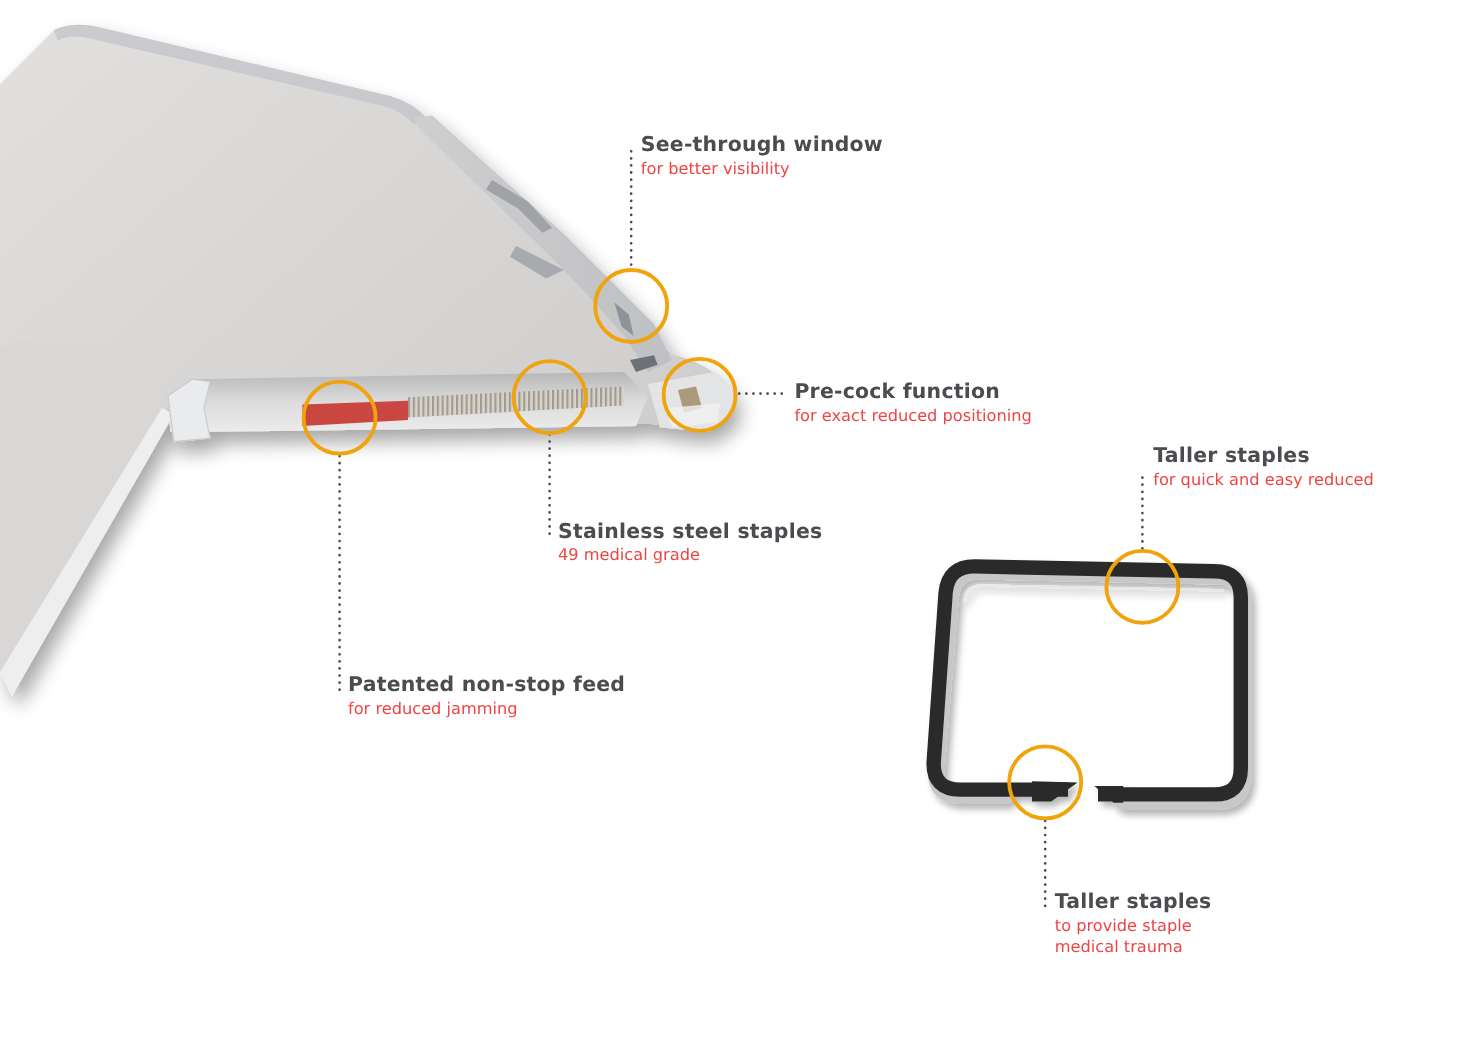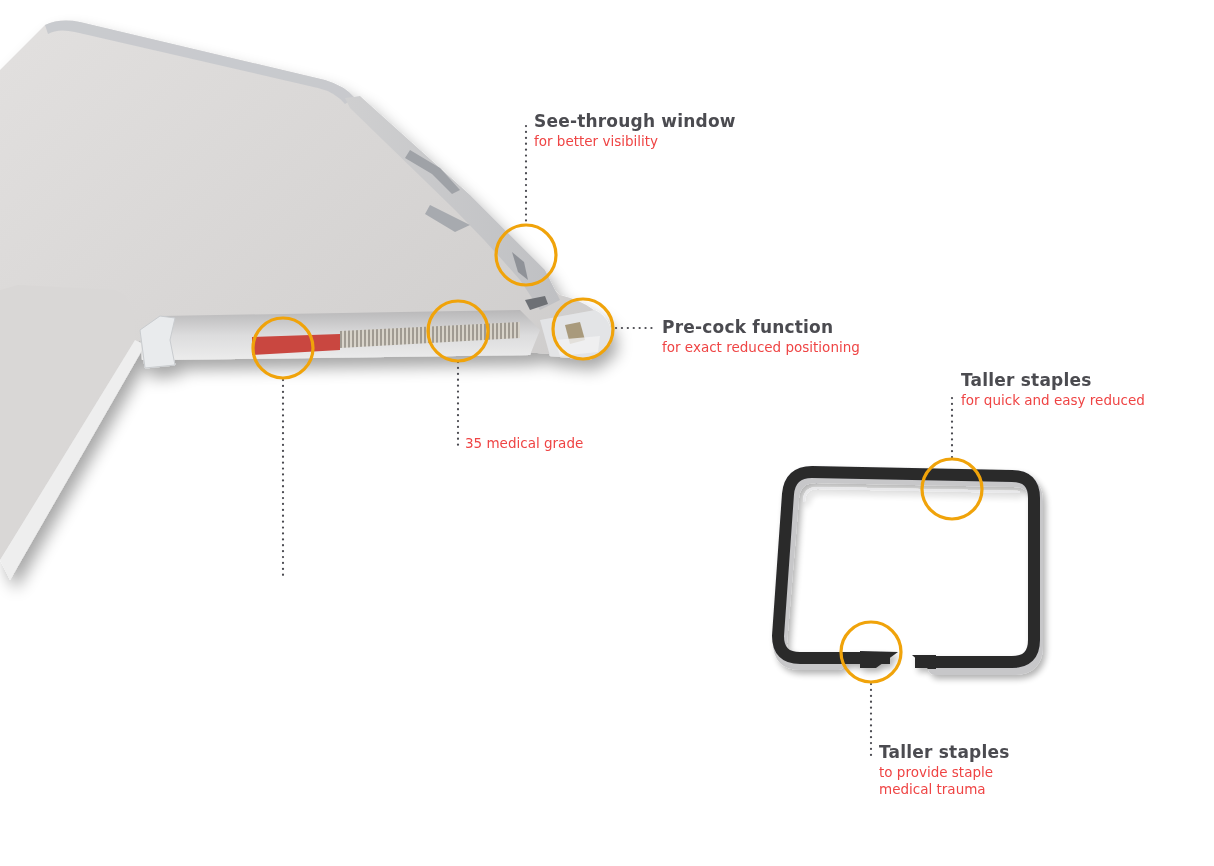--- a/index.html
+++ b/index.html
@@ -160,23 +160,28 @@
     <span class="title">See-through window</span>
     <span class="sub">for better visibility</span>
   </div>
 
   <div class="callout" style="left:662px; top:318px;">
     <span class="title">Pre-cock function</span>
     <span class="sub">for exact reduced positioning</span>
   </div>
 
   <div class="callout" style="left:465px; top:434px;">
-    <span class="sub">35 medical grade</span>
+    <span class="title">Stainless steel staples</span>
+    <span class="sub">49 medical grade</span>
   </div>
 
+  <div class="callout" style="left:290px; top:562px;">
+    <span class="title">Patented non-stop feed</span>
+    <span class="sub">for reduced jamming</span>
+  </div>
 
   <div class="callout" style="left:961px; top:371px;">
     <span class="title">Taller staples</span>
     <span class="sub">for quick and easy reduced</span>
   </div>
 
   <div class="callout" style="left:879px; top:743px;">
     <span class="title">Taller staples</span>
     <span class="sub">to provide staple</span>
     <span class="sub">medical trauma</span>

